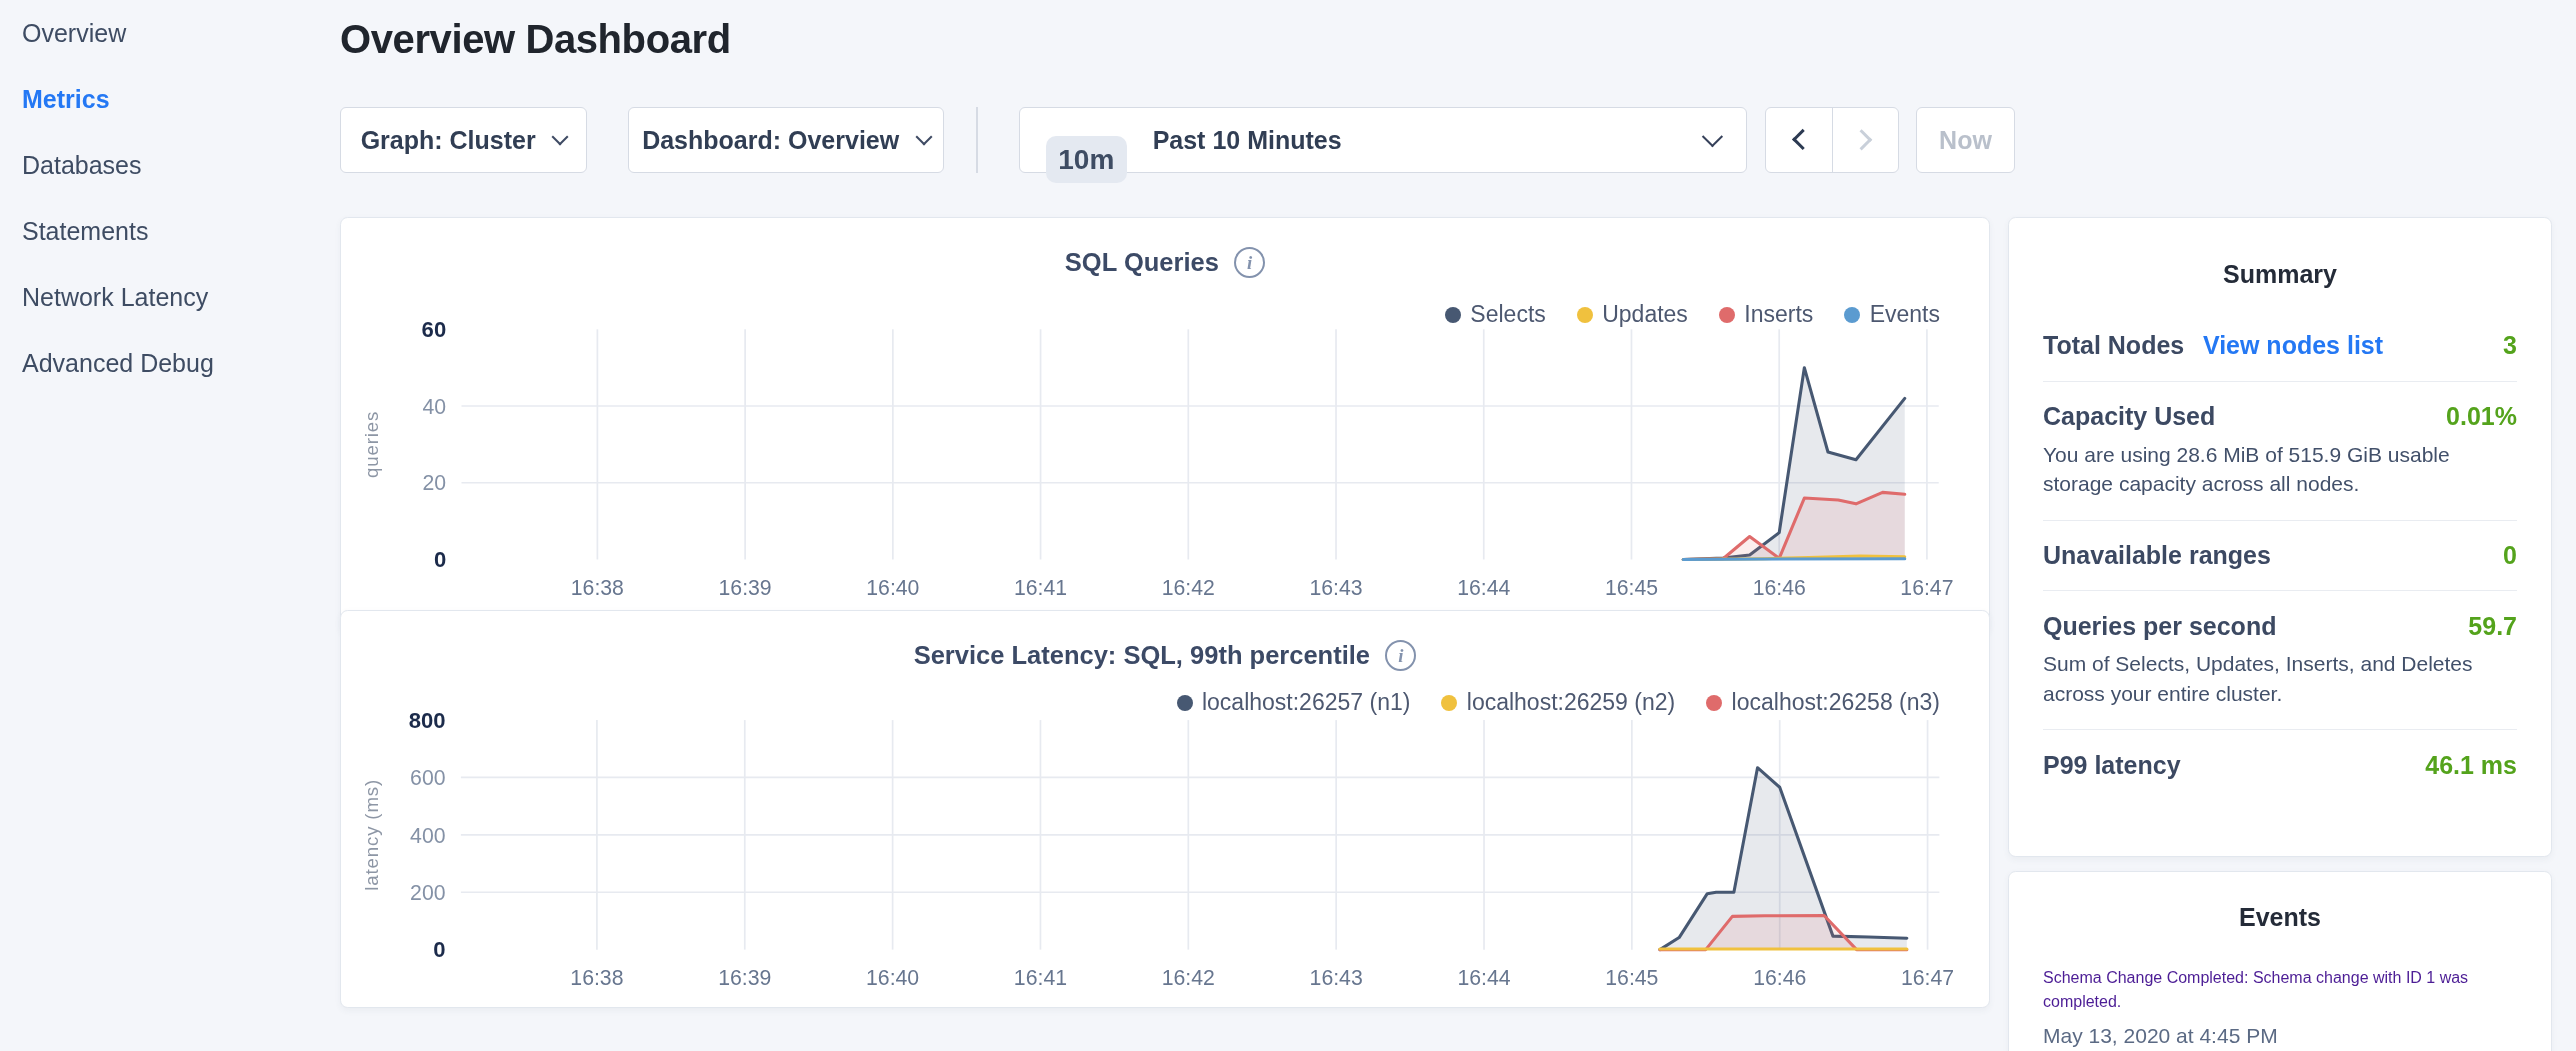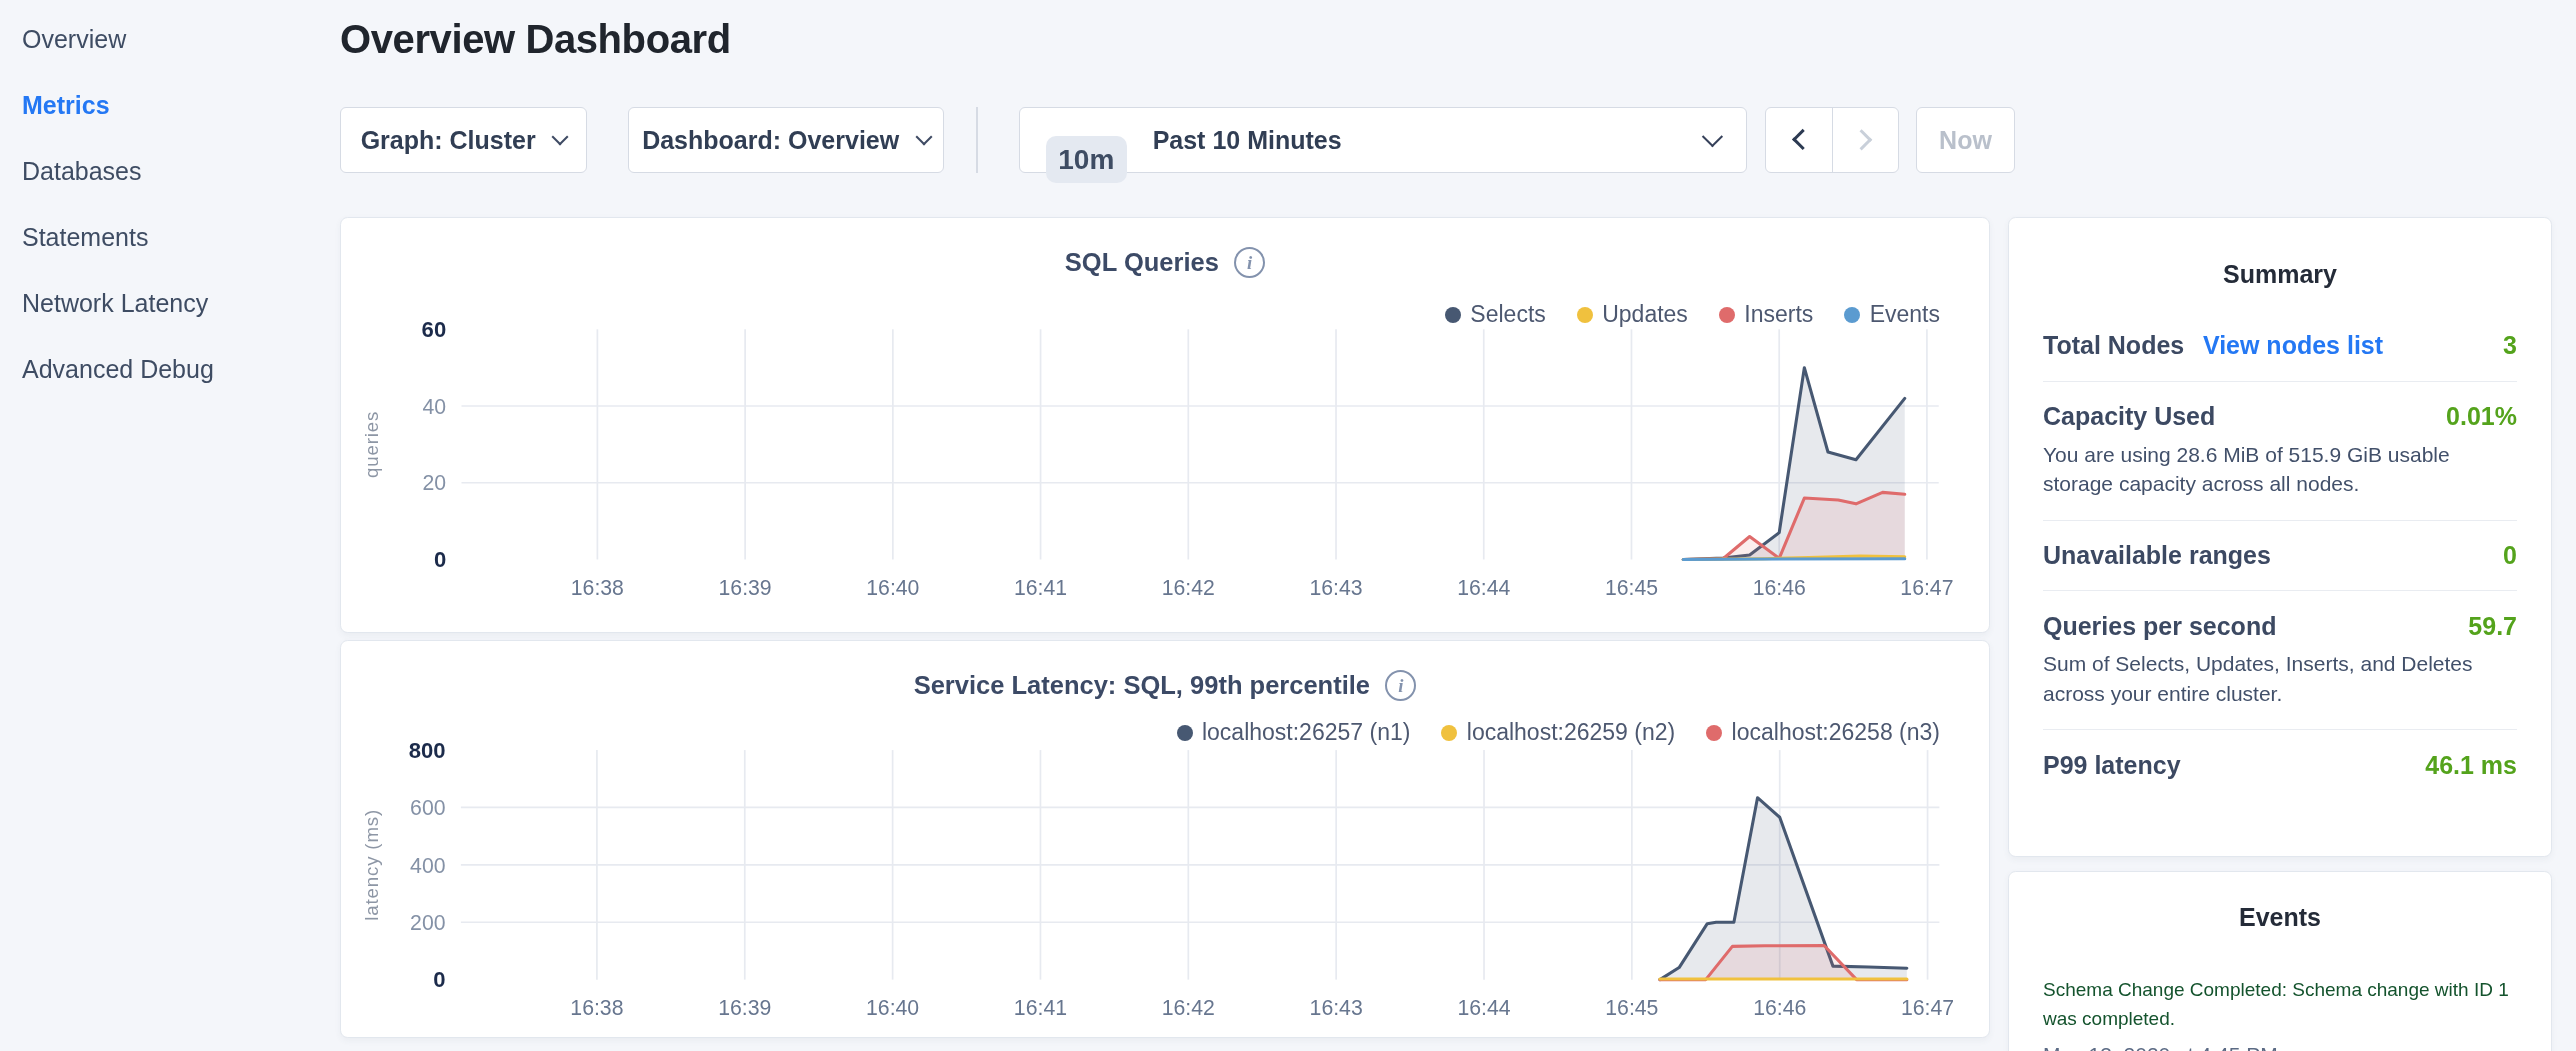--- a/index.html
+++ b/index.html
@@ -6,21 +6,21 @@
   html,body { margin:0; padding:0; }
   body {
     width:2576px; height:1051px; position:relative; overflow:hidden;
     background:#f4f6fa;
     font-family:"Liberation Sans", sans-serif;
     color:#3a4660;
   }
   svg text { font-family:"Liberation Sans", sans-serif; }
 
   
-  .sidebar { position:absolute; left:0; top:0; width:340px; padding-top:6px; }
+  .sidebar { position:absolute; left:0; top:0; width:340px; padding-top:0; }
   .side-item {
     height:66px; display:flex; align-items:center; padding-left:22px;
     font-size:25px; font-weight:500; color:#3e4c63; cursor:pointer;
   }
   .side-item.active { color:#2478f4; font-weight:700; }
 
   
   .page-title {
     position:absolute; left:340px; top:17px; margin:0;
     font-size:40px; font-weight:700; color:#20252d; letter-spacing:-0.4px;
@@ -52,21 +52,21 @@
   .chev-right { width:15.3px; height:15.3px; border-left-width:3.4px; border-bottom-width:3.4px; transform:rotate(-135deg); border-color:#c9d0da; margin-right:6.8px; }
   #now-btn { left:1916px; width:99px; color:#b9c0cb; cursor:default; }
 
   
   .card {
     position:absolute; background:#fff;
     border:1.7px solid #e2e7ee; border-radius:7.7px;
     box-shadow:0 2.6px 6px rgba(60,70,90,0.05);
   }
   #chart-card-1 { left:340px; top:217px;  width:1650px; height:416px; }
-  #chart-card-2 { left:340px; top:640px;  width:1650px; height:398px; }
+  #chart-card-2 { left:340px; top:610px;  width:1650px; height:398px; }
   #summary-card { left:2008px; top:217px; width:544px;  height:640px; }
   #events-card  { left:2008px; top:871px; width:544px; height:281px; }
 
   .chart-title {
     position:absolute; top:29px; left:0; right:0;
     display:flex; align-items:center; justify-content:center; gap:15.3px;
     font-size:25.5px; font-weight:700; color:#3c4a66;
   }
   .info {
     width:31px; height:31px; border:2.6px solid #8392ad; border-radius:50%;
@@ -94,21 +94,21 @@
     font-size:25px; font-weight:700; color:#242b38;
   }
   .sum-row { padding:20.4px 0; border-bottom:1.7px solid #e9ecf1; }
   .sum-row:last-child { border-bottom:none; }
   .sum-head { display:flex; align-items:baseline; font-size:25px; font-weight:700; color:#3c4962; }
   .sum-link { color:#2478f4; margin-left:18.7px; text-decoration:none; cursor:pointer; }
   .sum-val  { margin-left:auto; color:#54a31c; white-space:nowrap; }
   .sum-cap  { margin:8.5px 0 0 0; font-size:21px; font-weight:400; line-height:1.42; color:#42506a; }
 
   #events-card .panel-title { margin-top:31px; }
-  .event-msg  { margin:44px 0 0 0; font-size:19px; line-height:1.5; color:#14532d; }
+  .event-msg  { margin:34px 0 0 0; font-size:16px; line-height:1.5; color:#4c1d95; }
   .event-time { margin:10.2px 0 0 0; font-size:21px; color:#5b6a84; }
 </style>
 </head>
 <body>
 
 <nav class="sidebar">
   <div class="side-item">Overview</div>
   <div class="side-item active">Metrics</div>
   <div class="side-item">Databases</div>
   <div class="side-item">Statements</div>

